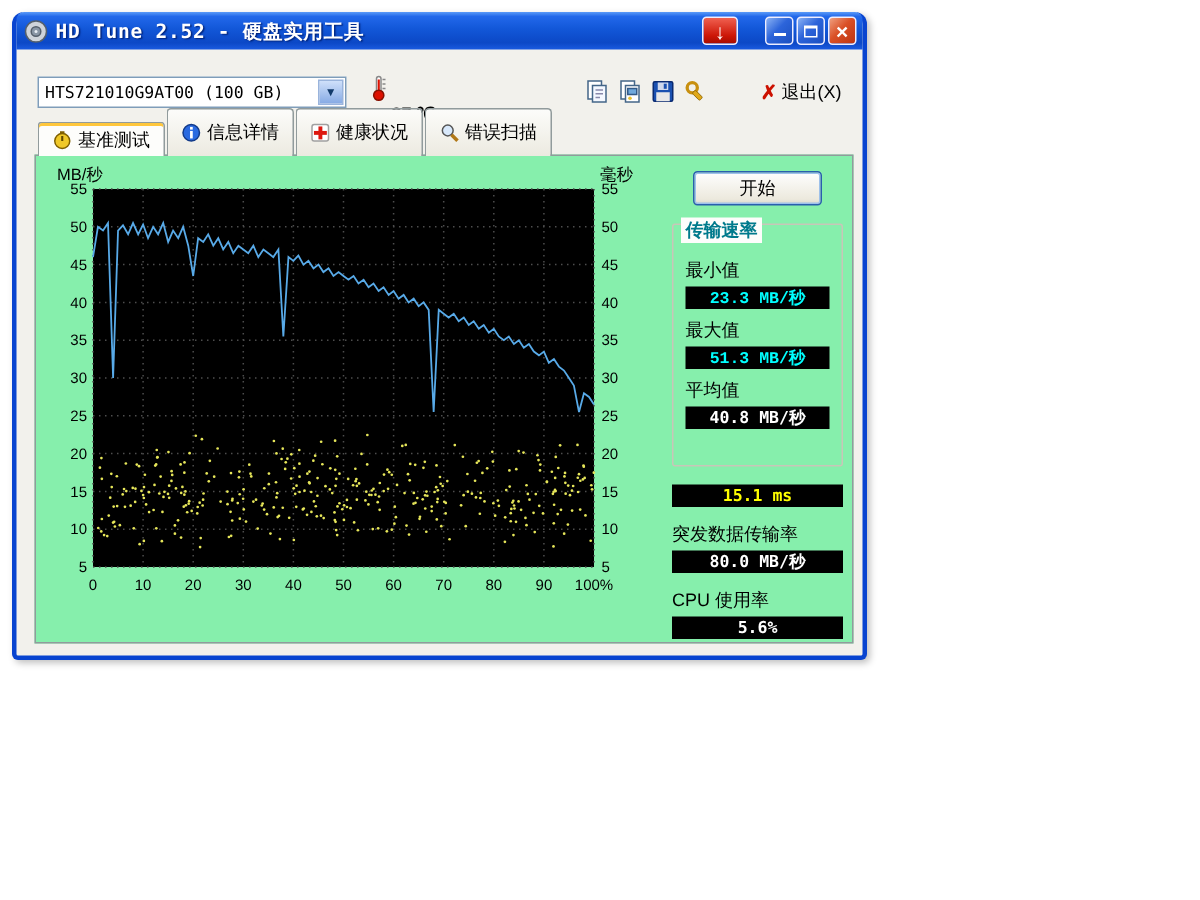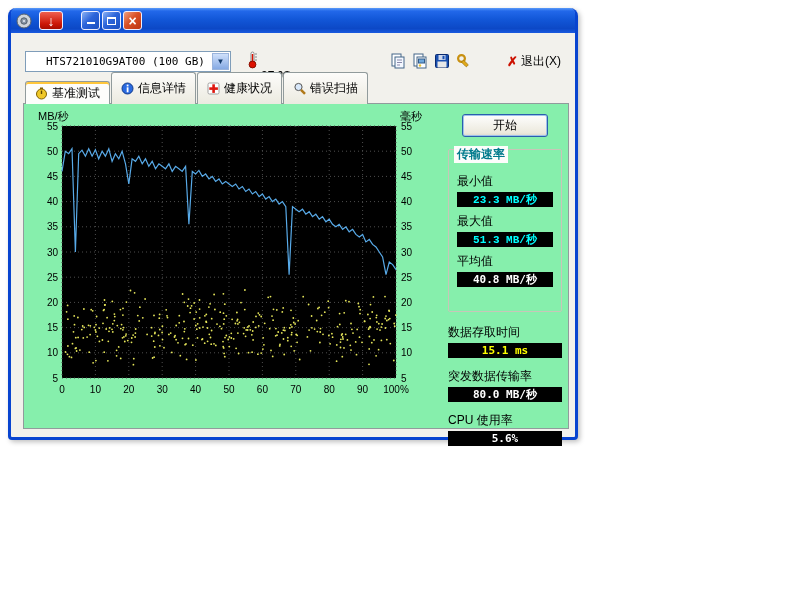--- a/index.html
+++ b/index.html
@@ -22,21 +22,21 @@
   .tb-btn.close { background:linear-gradient(135deg,#f0a080,#da5026 45%,#bc3412); font-size:14px; }
   .tb-btn.update{ width:24px; margin-right:16px; background:linear-gradient(180deg,#f06050,#cc1606 70%,#a80c00); font-size:14px; }
   .min-glyph { width:8px; height:7px; border-bottom:2px solid #fff; }
   .max-glyph { width:9px; height:8px; border:1px solid #fff; border-top-width:2px; }
 
   .winbody { position:relative; height:404px; }
 
   
   .toolbar { position:absolute; left:14px; right:10px; top:16px; height:24px; display:flex; align-items:center; }
   .combo { width:206px; height:21px; border:1px solid #7f9db9; background:#fff; display:flex; align-items:center; cursor:pointer; }
-  .combo-text { flex:1; font:11px "DejaVu Sans Mono",monospace; padding-left:20px; white-space:nowrap; overflow:hidden; }
+  .combo-text { flex:1; font:11px "DejaVu Sans Mono",monospace; padding-left:4px; white-space:nowrap; overflow:hidden; }
   .combo-arrow { width:17px; height:17px; margin:1px; display:flex; align-items:center; justify-content:center;
     background:linear-gradient(180deg,#cfe0fa,#86aae4); border:1px solid #9ab4dc; font-size:8px; color:#123a6a; }
   .thermo { margin-left:16px; }
   .temp-text { font:bold 12px "Liberation Sans",sans-serif; margin-left:3px;margin-top:29px; }
   .icon-group { margin-left:auto; display:flex; align-items:center; }
   .tool-icon { width:22px; height:20px; display:flex; align-items:center; justify-content:center; cursor:pointer; border:1px solid transparent; }
   .exit-btn { margin-left:28px; display:flex; align-items:center; cursor:pointer; font:12px "Liberation Sans",sans-serif; padding:2px 4px; }
   .exit-x { color:#cc1100; font-weight:bold; font-size:13px; margin-right:3px; }
 
   
@@ -78,20 +78,21 @@
 <div class="window">
 
   <div class="titlebar">
     <span class="app-icon">
       <svg width="16" height="16">
           <circle cx="8" cy="8" r="7" fill="#cfd4da" stroke="#55606c"></circle>
           <circle cx="8" cy="8" r="3.2" fill="#8a97a6" stroke="#55606c"></circle>
           <circle cx="8" cy="8" r="1" fill="#e8eef4"></circle>
         </svg>
     </span>
+    <span class="title-text">HD Tune 2.52 - 硬盘实用工具</span>
     <button class="tb-btn update">↓</button>
     <button class="tb-btn blue">
         <span class="min-glyph"></span>
       </button>
     <button class="tb-btn blue">
         <span class="max-glyph"></span>
       </button>
     <button class="tb-btn close">×</button>
   </div>
 
@@ -647,21 +648,20 @@
           <div class="stat-box">
               <span class="val-cyan">51.3 MB/秒</span>
             </div>
           <div class="stat-label">平均值</div>
           <div class="stat-box" style="margin-bottom:16px">
               <span class="val-white">40.8 MB/秒</span>
             </div>
         </div>
 
         <div class="stat-single">
-          <div class="stat-label">数据存取时间</div>
           <div class="stat-box">
               <span class="val-yellow">15.1 ms</span>
             </div>
         </div>
 
         <div class="stat-single">
           <div class="stat-label">突发数据传输率</div>
           <div class="stat-box">
               <span class="val-white">80.0 MB/秒</span>
             </div>

